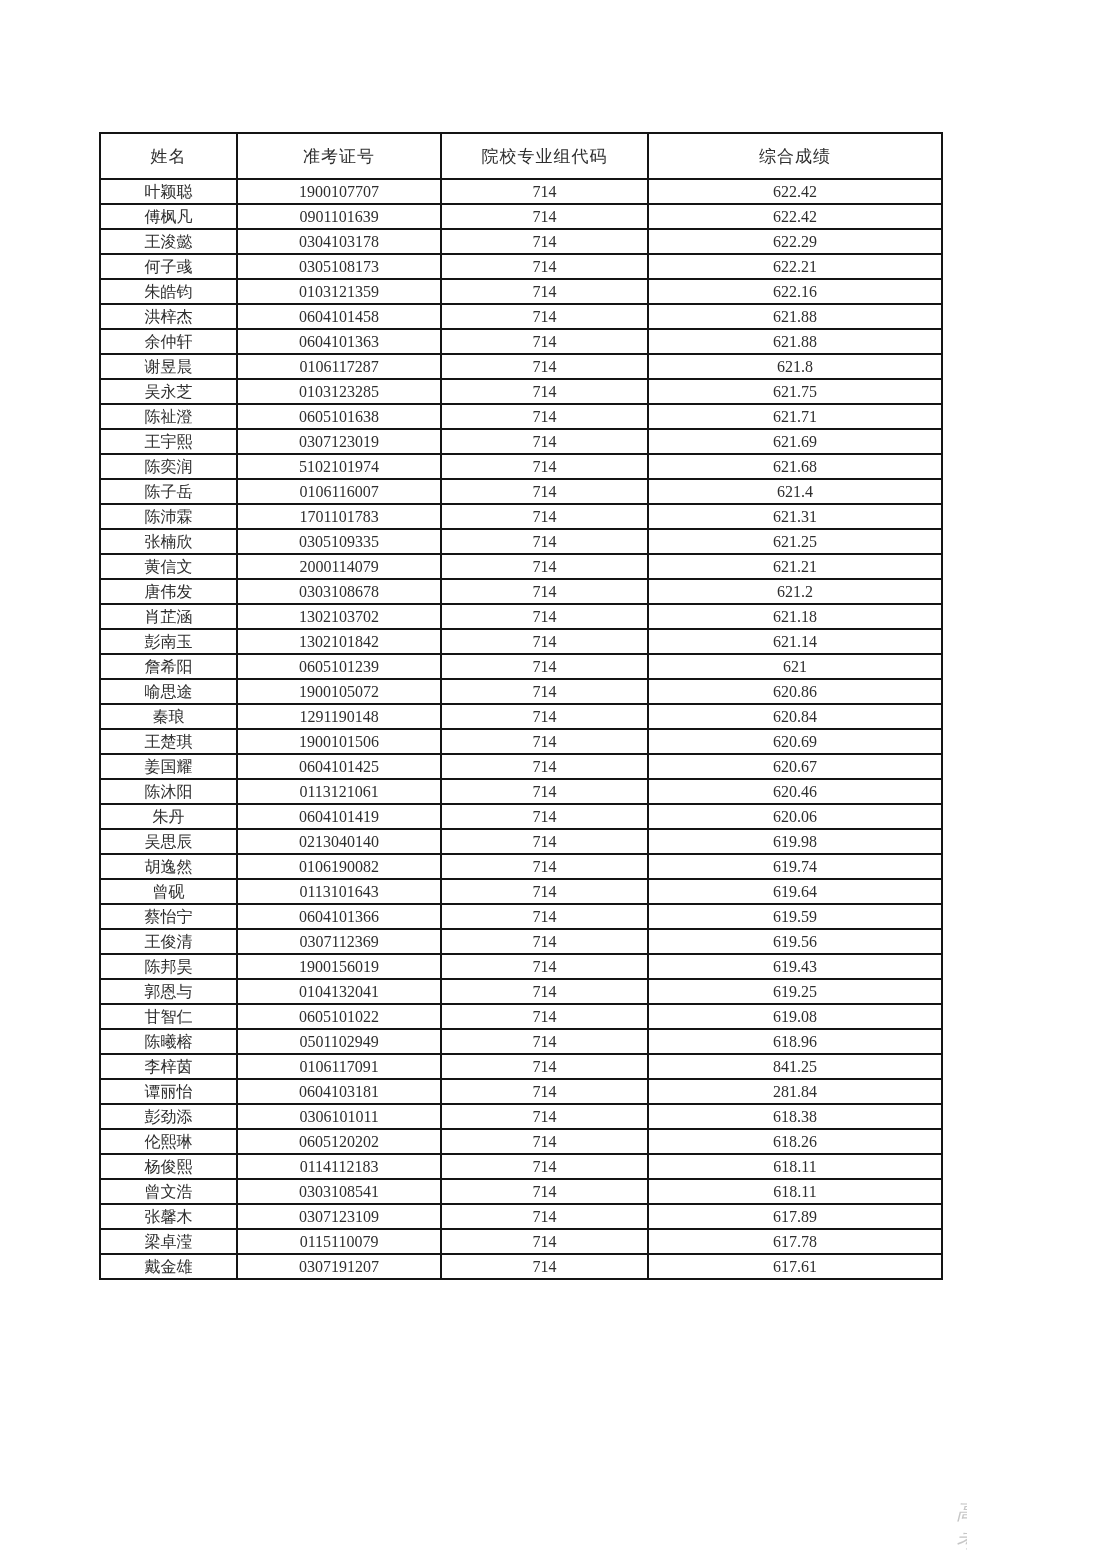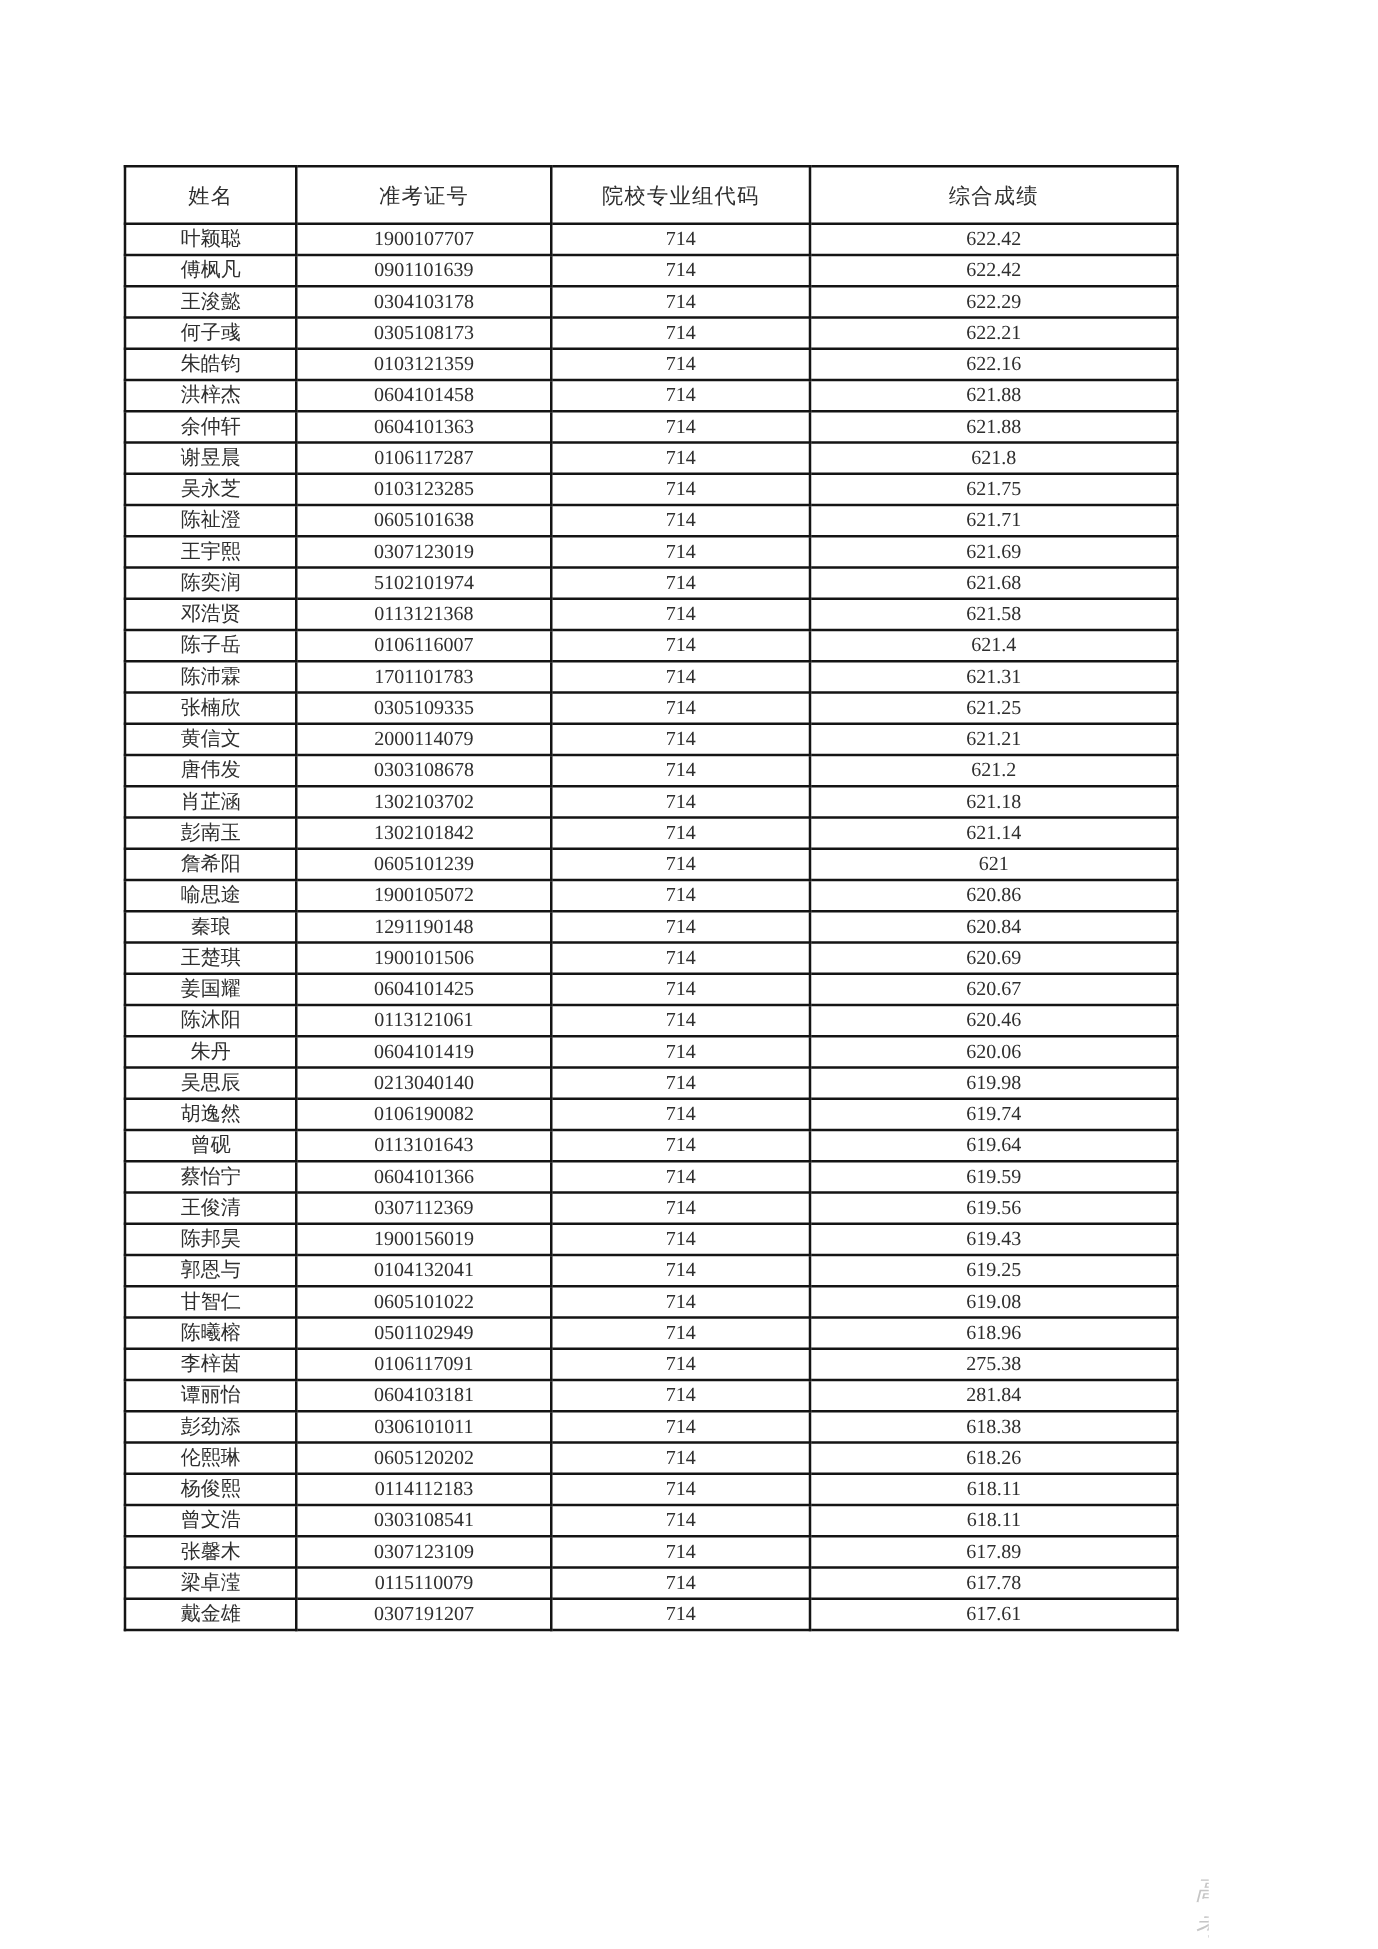--- a/index.html
+++ b/index.html
@@ -147,26 +147,20 @@
           <td>714</td>
           <td>621.69</td>
         </tr>
         <tr>
           <td>陈奕润</td>
           <td>5102101974</td>
           <td>714</td>
           <td>621.68</td>
         </tr>
         <tr>
-          <td>邓浩贤</td>
-          <td>0113121368</td>
-          <td>714</td>
-          <td>621.58</td>
-        </tr>
-        <tr>
           <td>陈子岳</td>
           <td>0106116007</td>
           <td>714</td>
           <td>621.4</td>
         </tr>
         <tr>
           <td>陈沛霖</td>
           <td>1701101783</td>
           <td>714</td>
           <td>621.31</td>
@@ -294,21 +288,21 @@
         <tr>
           <td>陈曦榕</td>
           <td>0501102949</td>
           <td>714</td>
           <td>618.96</td>
         </tr>
         <tr>
           <td>李梓茵</td>
           <td>0106117091</td>
           <td>714</td>
-          <td>275.38</td>
+          <td>841.25</td>
         </tr>
         <tr>
           <td>谭丽怡</td>
           <td>0604103181</td>
           <td>714</td>
           <td>281.84</td>
         </tr>
         <tr>
           <td>彭劲添</td>
           <td>0306101011</td>

